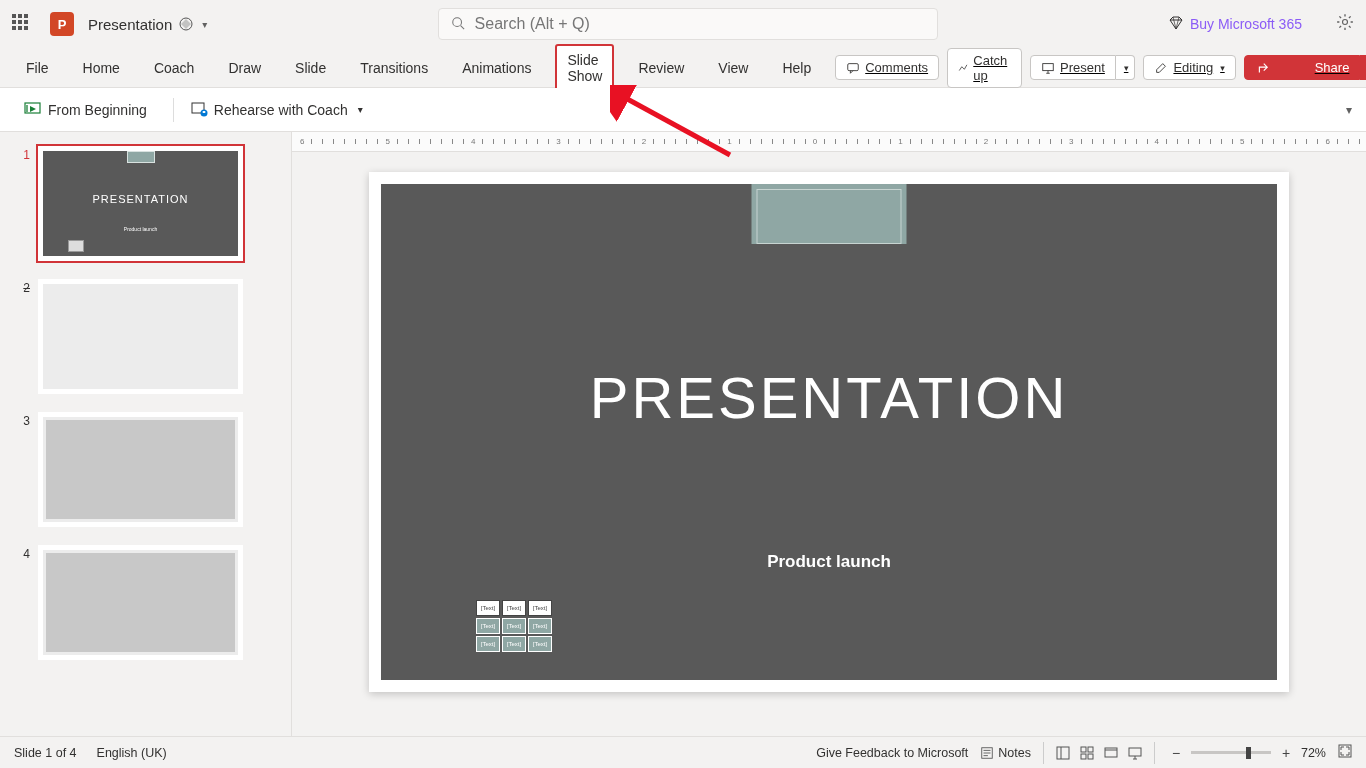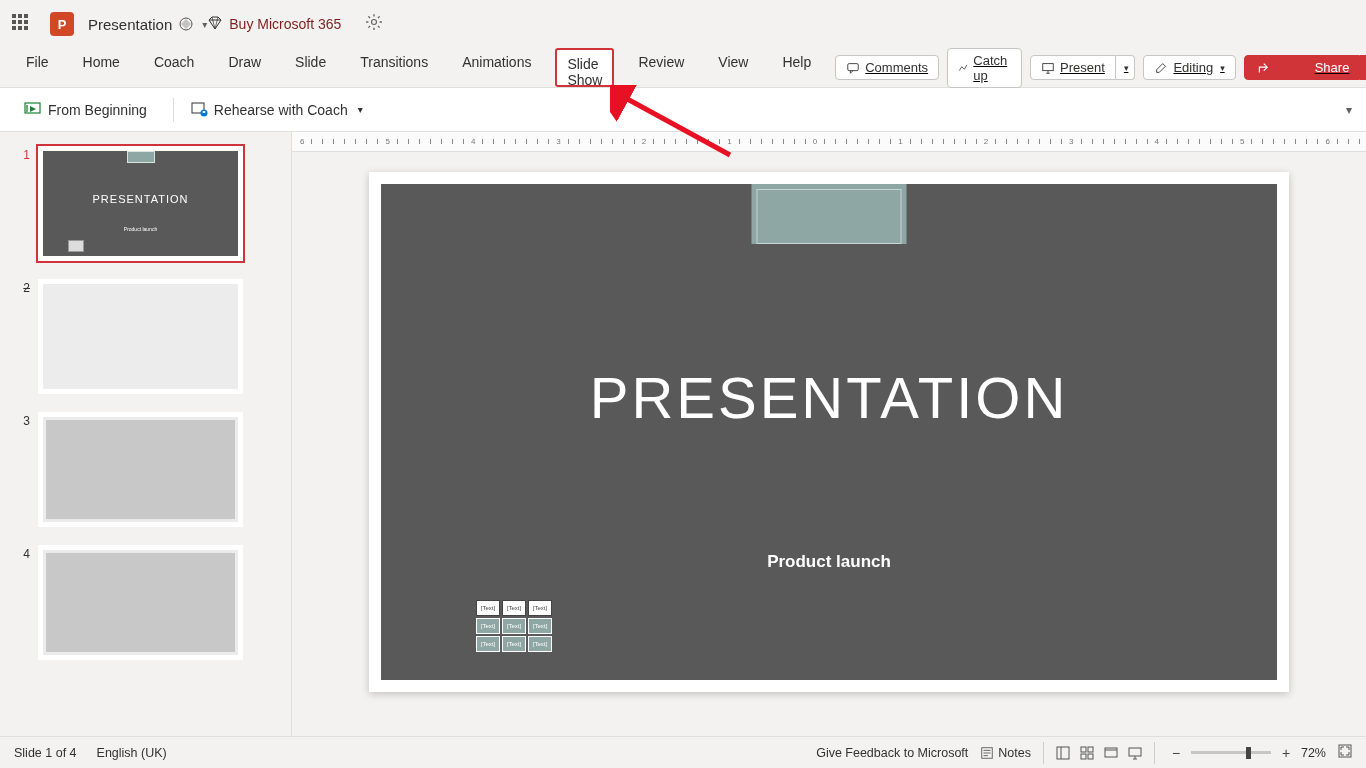--- a/index.html
+++ b/index.html
@@ -8,25 +8,25 @@
 .title-bar { height: 48px; display: flex; align-items: center; padding: 0 12px; background: #f3f2f1; }
 .app-launcher { width: 20px; height: 20px; display: grid; grid-template-columns: repeat(3,4px); grid-template-rows: repeat(3,4px); gap: 2px; margin-right: 18px; cursor: pointer;}
 .app-launcher span { background:#555; width:4px; height:4px; }
 .pp-icon { width:24px; height:24px; background:#d24726; border-radius:4px; color:#fff; font-size:13px; font-weight:bold; display:flex; align-items:center; justify-content:center; margin-right:14px;}
 .doc-title { font-size:15px; color:#323130; margin-right:6px;}
 .sensitivity-icon { width:16px; height:16px; margin-right:4px; display:inline-block;}
 .sensitivity-icon svg { width:16px; height:16px; }
 .title-chevron { font-size:10px; color:#616161; margin-left:4px;}
 .search-bar { margin-left:auto; margin-right:auto; width:500px; height:32px; background:#faf9f8; border:1px solid #e1dfdd; border-radius:4px; display:flex; align-items:center; padding:0 12px; color:#767676;}
 .search-bar .sicon { margin-right:10px; font-size:14px;}
-.buy-link { display:flex; align-items:center; color:#7f1d1d; font-size:14px; margin-right:24px; cursor:pointer;}
+.buy-link { display:flex; align-items:center; color:#8b5cf6; font-size:14px; margin-right:34px; cursor:pointer;}
 .buy-link .dia { margin-right:6px; font-size:14px;}
 .gear { font-size:16px; color:#616161; cursor:pointer;}
 
-.ribbon-tabs { height:40px; display:flex; padding:0 16px; border-bottom:1px solid #e1dfdd; background:#f3f2f1; position:relative;}
+.ribbon-tabs { height:40px; display:flex; align-items:center; padding:0 16px; border-bottom:1px solid #e1dfdd; background:#f3f2f1; position:relative;}
 .tab { font-size:14px; color:#323130; padding:6px 10px; margin-right:14px; cursor:pointer; border-radius:3px;}
 .tab.highlight { border:2.5px solid #d13438; background:#fff;}
 .ribbon-right { margin-left:auto; display:flex; gap:8px; align-items:center;text-decoration:underline;}
 .rbtn { display:flex; align-items:center; gap:5px; font-size:13px; color:#323130; border:1px solid #c8c6c4; background:#fff; border-radius:4px; padding:4px 10px; cursor:pointer;}
 .rbtn.share { background:#d13438; color:#fff; border-color:#d13438;gap:46px;}
 .rbtn .chev { font-size:9px; margin-left:2px;}
 .rbtn-split { display:flex; }
 .rbtn-split .rbtn { border-radius:4px 0 0 4px; }
 .rbtn-split .rbtn.drop { border-left:none; border-radius:0 4px 4px 0; padding:4px 6px;}
 
@@ -101,20 +101,29 @@
   <div class="pp-icon">P</div>
   <span class="doc-title">Presentation</span>
   <span class="sensitivity-icon">
     <svg viewBox="0 0 16 16">
         <circle cx="8" cy="8" r="6" fill="none" stroke="#555" stroke-width="1"></circle>
         <path d="M8 3 L13 8 L8 13 L3 8 Z" fill="#555" opacity="0.3"></path>
       </svg>
   </span>
   <span class="title-chevron">▾</span>
 
+  <div class="search-bar">
+    <span class="sicon">
+      <svg width="14" height="14" viewBox="0 0 16 16">
+          <circle cx="7" cy="7" r="5" fill="none" stroke="#767676" stroke-width="1.2"></circle>
+          <line x1="11" y1="11" x2="15" y2="15" stroke="#767676" stroke-width="1.2"></line>
+        </svg>
+    </span>
+    <span>Search (Alt + Q)</span>
+  </div>
 
   <div class="buy-link">
     <span class="dia">
       <svg width="16" height="16" viewBox="0 0 16 16">
           <path d="M2 5 L5 2 L11 2 L14 5 L8 14 Z" fill="none" stroke="#323130" stroke-width="1"></path>
           <line x1="2" y1="5" x2="14" y2="5" stroke="#323130" stroke-width="1"></line>
           <line x1="5" y1="2" x2="8" y2="14" stroke="#323130" stroke-width="0.7"></line>
           <line x1="11" y1="2" x2="8" y2="14" stroke="#323130" stroke-width="0.7"></line>
         </svg>
     </span>

